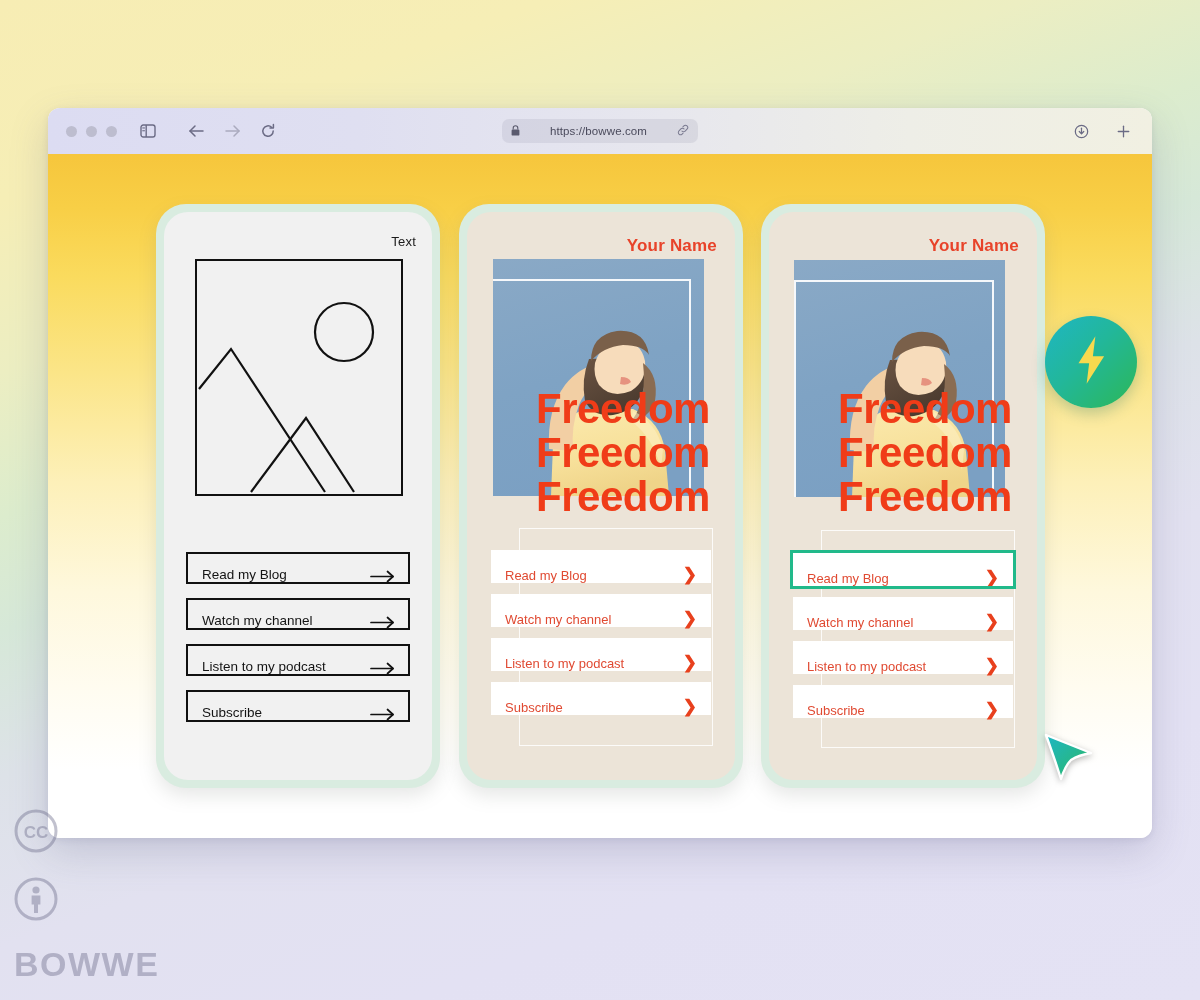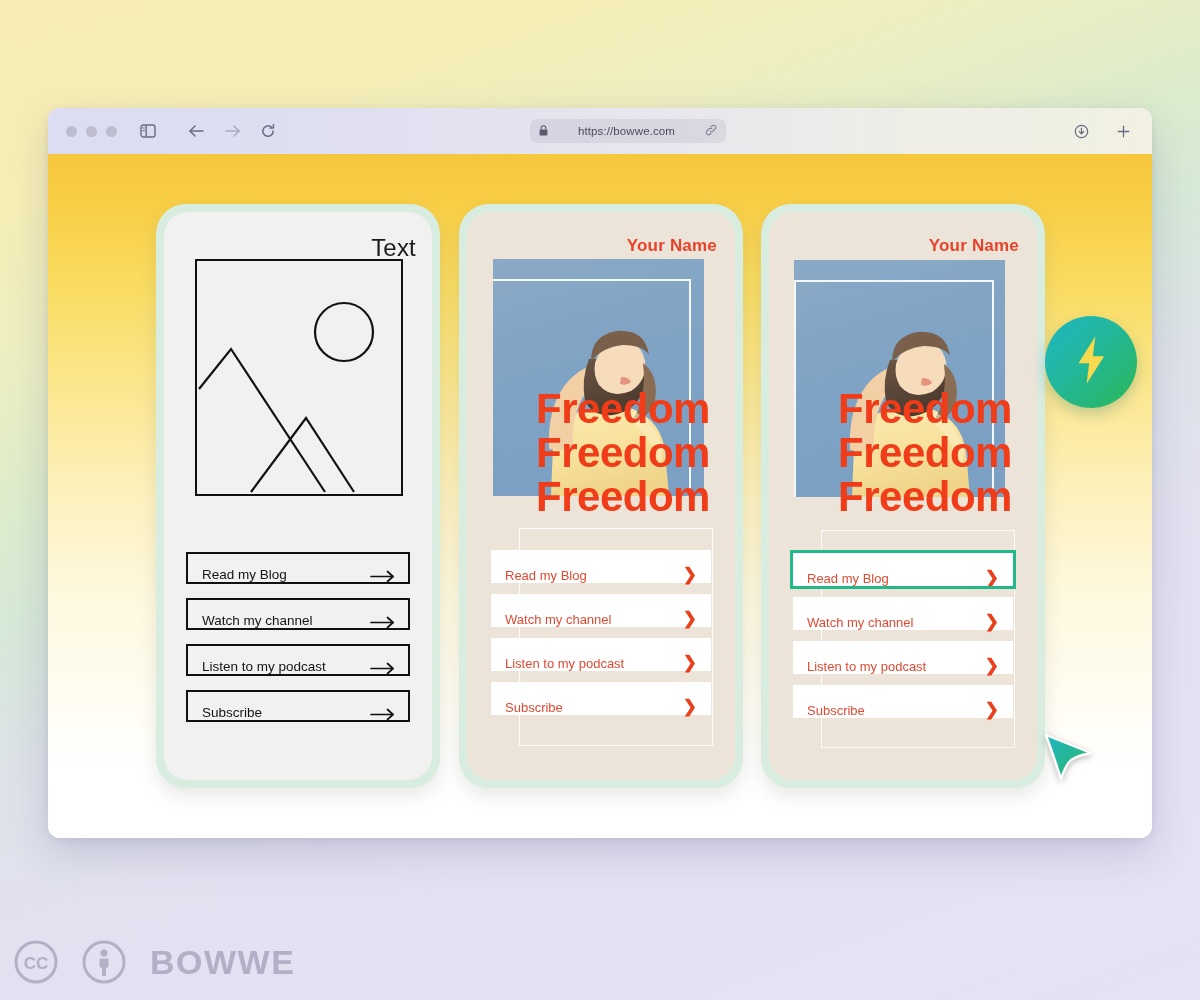--- a/index.html
+++ b/index.html
@@ -44,21 +44,21 @@
     width:26px; height:26px; display:flex; align-items:center; justify-content:center;
     color:#6b6b85;
   }
   .sidebar-ico{ margin-left:18px; }
   .nav-group{ display:flex; align-items:center; gap:10px; margin-left:22px; }
 
   .urlbar{
     position:absolute; left:50%; transform:translateX(-50%);
     width:196px; height:24px; border-radius:7px;
     background:rgba(155,155,175,.20);
-    display:flex; align-items:center; padding:0 9px; gap:6px;margin-left:28px;
+    display:flex; align-items:center; padding:0 9px; gap:6px;
   }
   .url-text{
     flex:1; text-align:center; font-size:11.5px; color:#4a4a5c; letter-spacing:.1px;
     white-space:nowrap; overflow:hidden;
   }
   .chrome-right{ position:absolute; right:16px; display:flex; align-items:center; gap:16px; }
 
   
   .viewport{
     position:absolute; left:0; top:46px; right:0; bottom:0;
@@ -82,21 +82,21 @@
   }
   #card-1{ left:108px; background:#d9ece0; }
   #card-1 .card-inner{ background:#f1f1f1; }
   #card-2{ left:411px; background:#d9ece0; }
   #card-2 .card-inner{ background:#ece4d8; }
   #card-3{ left:713px; background:#d9ece0; }
   #card-3 .card-inner{ background:#ece4d8; }
 
   .card-title{
     position:absolute; right:16px; top:22px;
-    font-size:24px; letter-spacing:.2px;
+    font-size:13px; letter-spacing:.2px;
   }
   #card-1 .card-title{ color:#1b1b1b; }
   #card-2 .card-title, #card-3 .card-title{ color:#e8432a; font-weight:700; font-size:17px; top:24px; right:18px;}
 
   
   .ph-wrap{
     position:absolute; left:31px; top:47px; width:208px; height:237px;
     border:2px solid #111; background:#f1f1f1;
   }
   .ph-wrap svg{ display:block; width:100%; height:100%; }
@@ -172,22 +172,23 @@
 
   
   .cursor{
     position:absolute; left:995px; top:578px; width:56px; height:56px; z-index:50;
     filter:drop-shadow(0 2px 3px rgba(0,0,0,.28));
   }
 
   
   .footer{
     position:absolute; left:14px; bottom:16px;
-    display:flex; align-items:center; gap:24px;
+    display:flex; gap:24px;
     opacity:.42;
+    flex-direction:column;
   }
   .cc-badge{ width:44px; height:44px; }
   .bowwe-word{
     font-size:34px; font-weight:700; letter-spacing:1.5px;
     color:#6e6e8c; position:relative;
   }
 </style>
 </head>
 <body>
 

